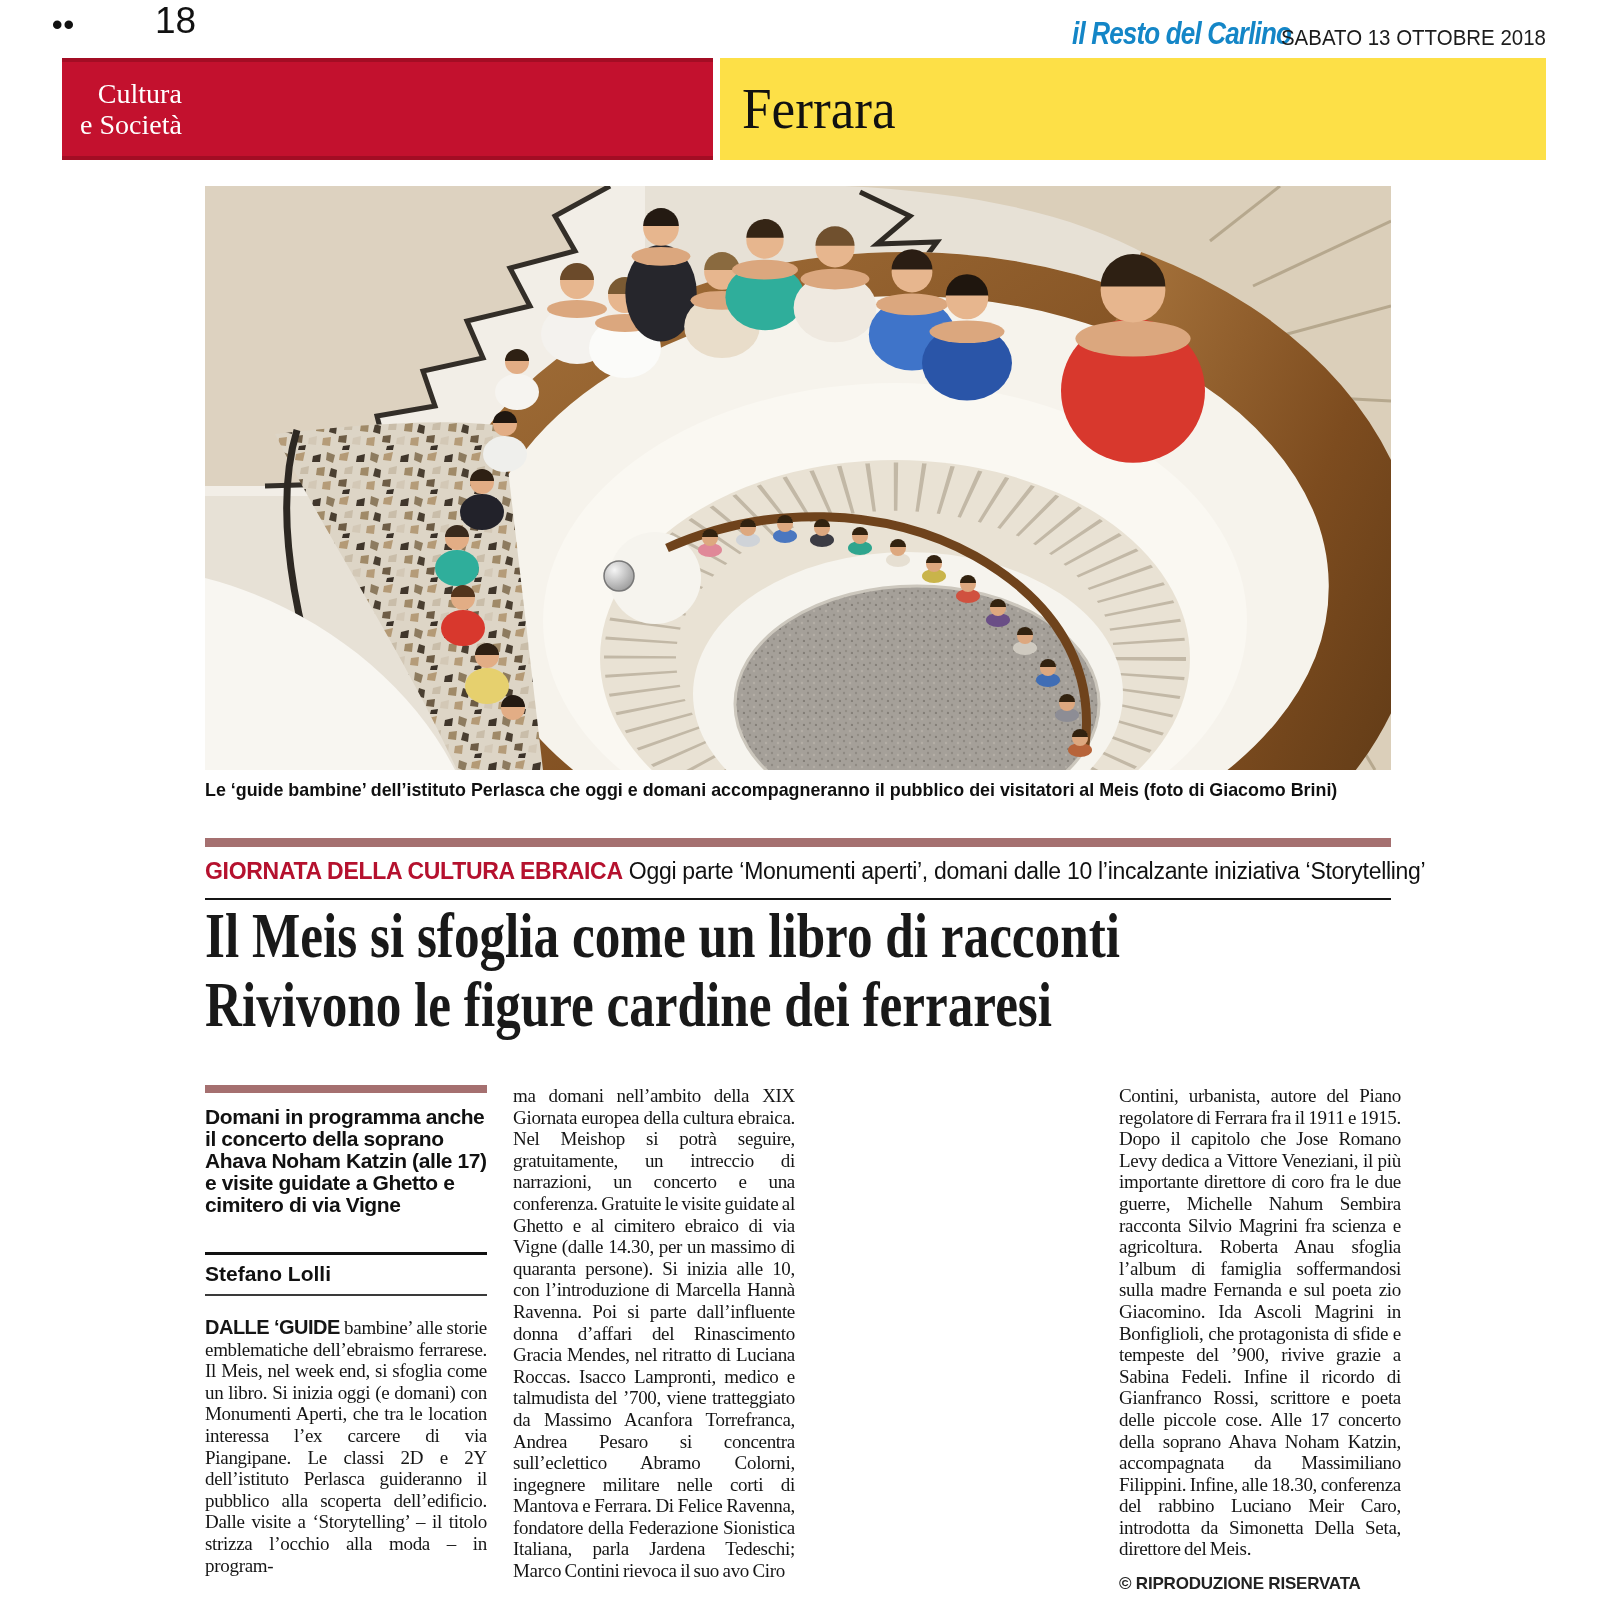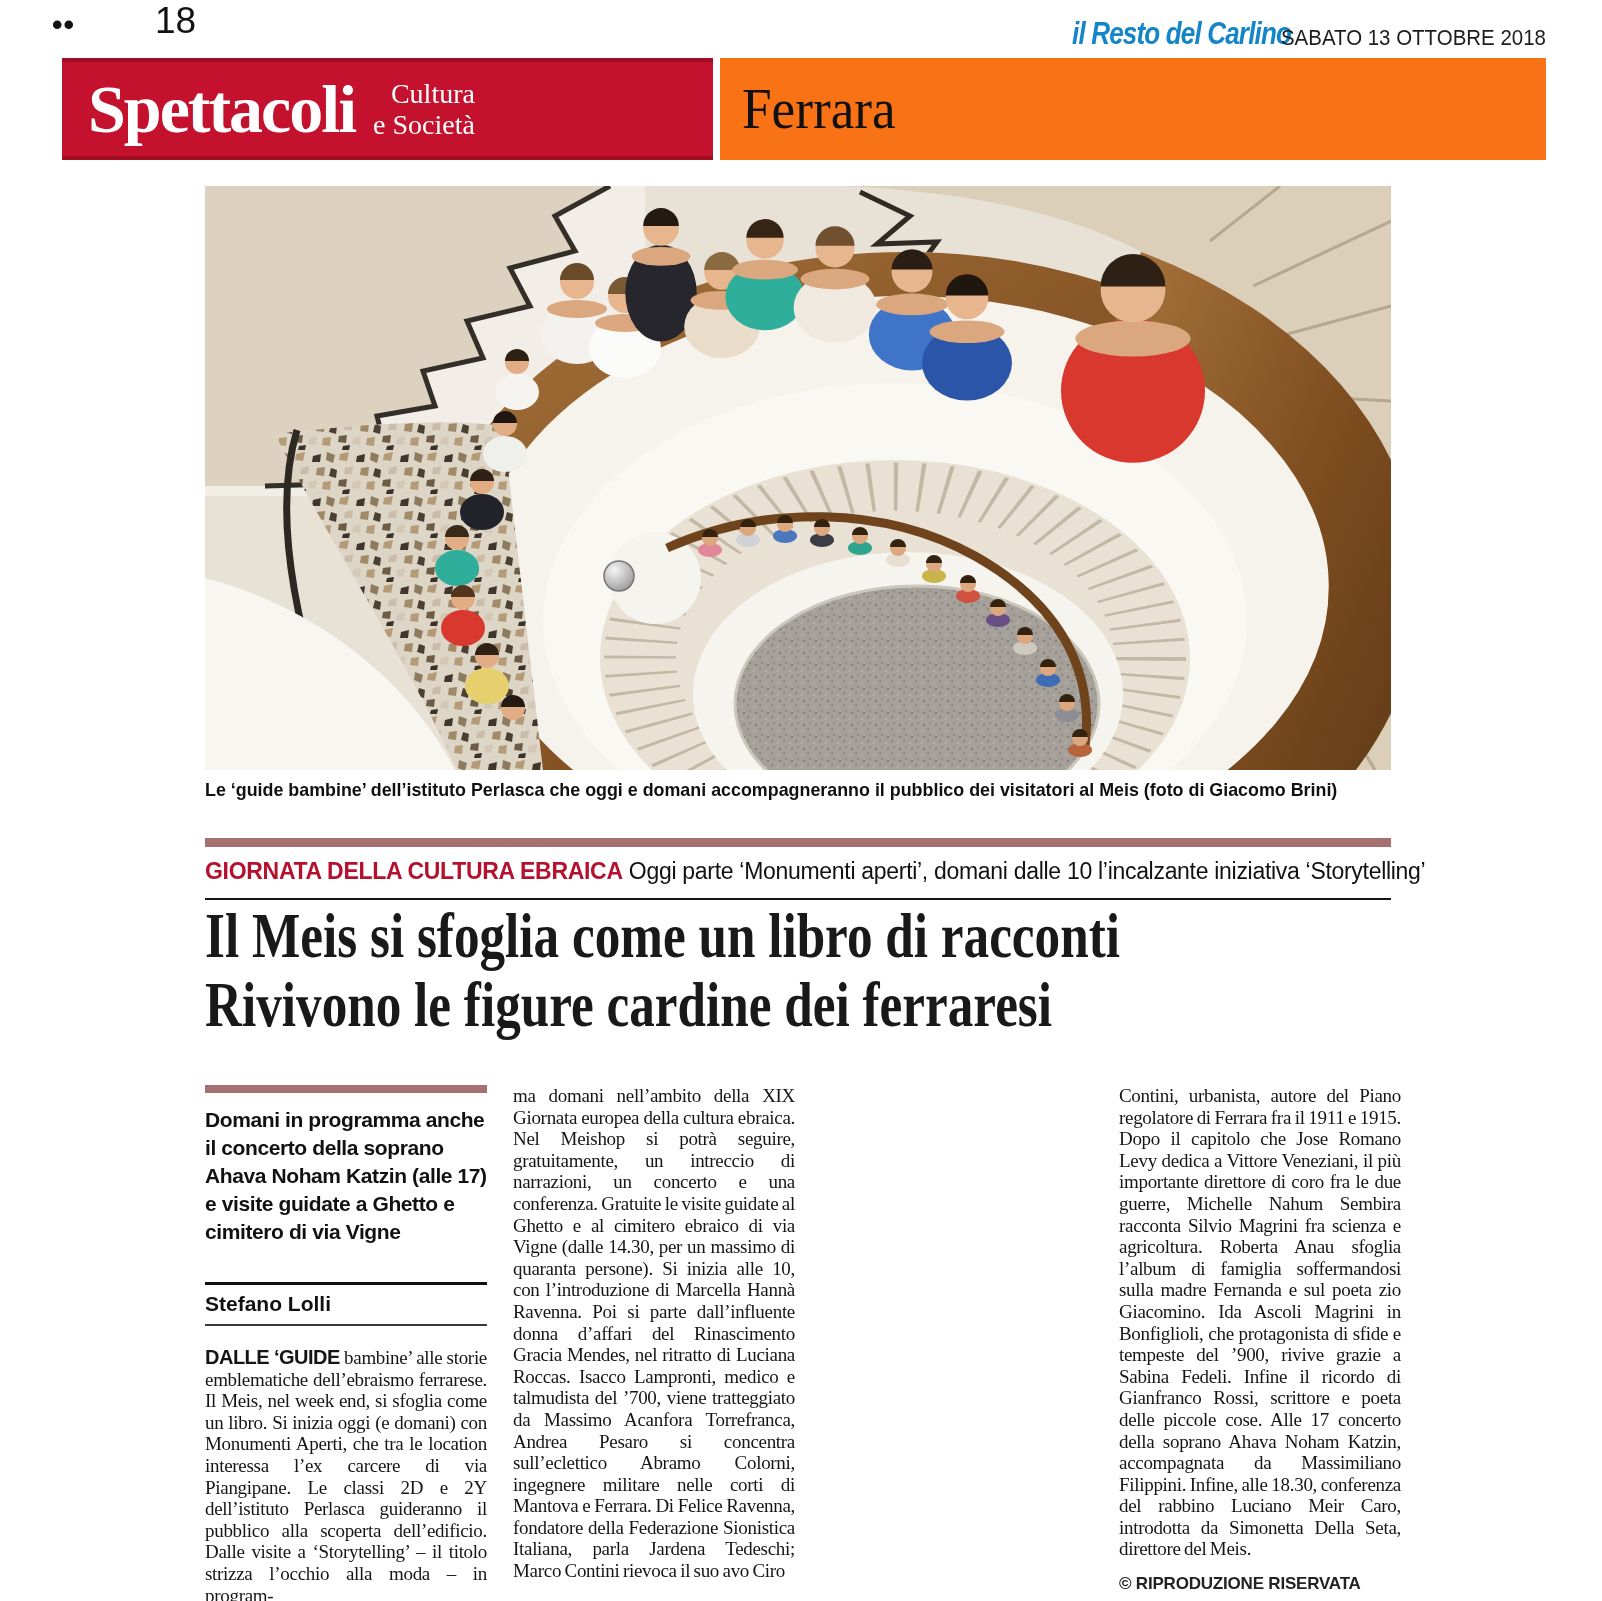--- a/index.html
+++ b/index.html
@@ -16,21 +16,21 @@
     color:#1486c7;letter-spacing:-1px;transform:scaleX(.84);transform-origin:left;white-space:nowrap;}
   .hdr-date{right:56px;top:25px;font-size:22px;color:#1c1c1c;white-space:nowrap;
     transform:scaleX(.93);transform-origin:right;}
   
   .section-banner{left:62px;top:58px;width:651px;height:102px;background:#c3112e;
     box-shadow:inset 0 4px 0 #a30d24, inset 0 -4px 0 #a30d24;display:flex;align-items:center;}
   .section-title{font-family:"Liberation Serif",serif;font-weight:bold;font-size:68px;color:#fff;
     margin-left:26px;letter-spacing:-2px;line-height:1;}
   .section-sub{font-family:"Liberation Serif",serif;font-size:28px;color:#fff;margin-left:18px;
     line-height:31px;text-align:right;}
-  .city-banner{left:720px;top:58px;width:826px;height:102px;background:#f97316;display:flex;align-items:center;}
+  .city-banner{left:720px;top:58px;width:826px;height:102px;background:#fde047;display:flex;align-items:center;}
   .city-title{font-family:"Liberation Serif",serif;font-size:56px;color:#111;margin-left:22px;
     transform:scaleX(.95);transform-origin:left;line-height:1;}
   
   .photo{left:205px;top:186px;width:1186px;height:584px;overflow:hidden;background:#e7e1d6;}
   .caption{left:205px;top:779px;width:1186px;font-size:19px;font-weight:bold;color:#101010;
     white-space:nowrap;transform:scaleX(.94);transform-origin:left;}
   
   .kicker-bar{left:205px;top:838px;width:1186px;height:9px;background:#a57070;}
   .kicker{left:205px;top:858px;width:1186px;padding-bottom:13px;border-bottom:2px solid #151515;
     white-space:nowrap;font-size:23px;letter-spacing:-.3px;}
@@ -38,40 +38,39 @@
   .kicker-text{color:#111;}
   
   .headline{left:205px;top:901px;width:1186px;font-family:"Liberation Serif",serif;color:#191919;}
   .headline .hl{font-size:64px;line-height:69px;font-weight:bold;white-space:nowrap;
     transform:scaleX(.80);transform-origin:left;letter-spacing:0;}
   
   .cols{left:205px;top:1085px;width:1196px;height:516px;overflow:hidden;}
   .col{position:absolute;top:0;width:282px;height:516px;overflow:hidden;}
   .c1{left:0;} .c2{left:308px;} .c3{left:610px;} .c4{left:914px;}
   .col-bar{height:8px;background:#a57070;margin-bottom:13px;}
-  .summary{font-size:21px;line-height:28px;font-weight:bold;letter-spacing:-.4px;color:#111;
+  .summary{font-size:21px;line-height:22px;font-weight:bold;letter-spacing:-.4px;color:#111;
     margin:0 0 36px 0;}
   .byline{border-top:3px solid #111;border-bottom:2px solid #3a3a3a;padding:7px 0 8px 0;
     font-weight:bold;font-size:21px;color:#111;margin:16px 0 21px 0;}
   .bodytext{font-family:"Liberation Serif",serif;font-size:19px;line-height:21.6px;
     text-align:justify;color:#151515;margin:0;letter-spacing:-.3px;word-spacing:-1px;}
   .lead-in{font-family:"Liberation Sans",sans-serif;font-weight:bold;font-size:20px;letter-spacing:-.5px;}
   .copyright{font-size:17px;font-weight:bold;color:#222;margin-top:14px;
     letter-spacing:-.2px;}
 </style>
 </head>
 <body>
 
 <div class="abs hdr-dots">••</div>
 <div class="abs hdr-page">18</div>
 <div class="abs masthead">il Resto del Carlino</div>
 <div class="abs hdr-date">SABATO 13 OTTOBRE 2018</div>
 
 <div class="abs section-banner">
-  <div class="section-title">Spettacoli</div>
   <div class="section-sub">
     <div>Cultura</div>
     <div>e Società</div>
   </div>
 </div>
 <div class="abs city-banner">
   <div class="city-title">Ferrara</div>
 </div>
 
 <div class="abs photo" role="img" aria-label="Le ‘guide bambine’ dell’istituto Perlasca che oggi e domani accompagneranno il pubblico dei visitatori al Meis (foto di Giacomo Brini)">

